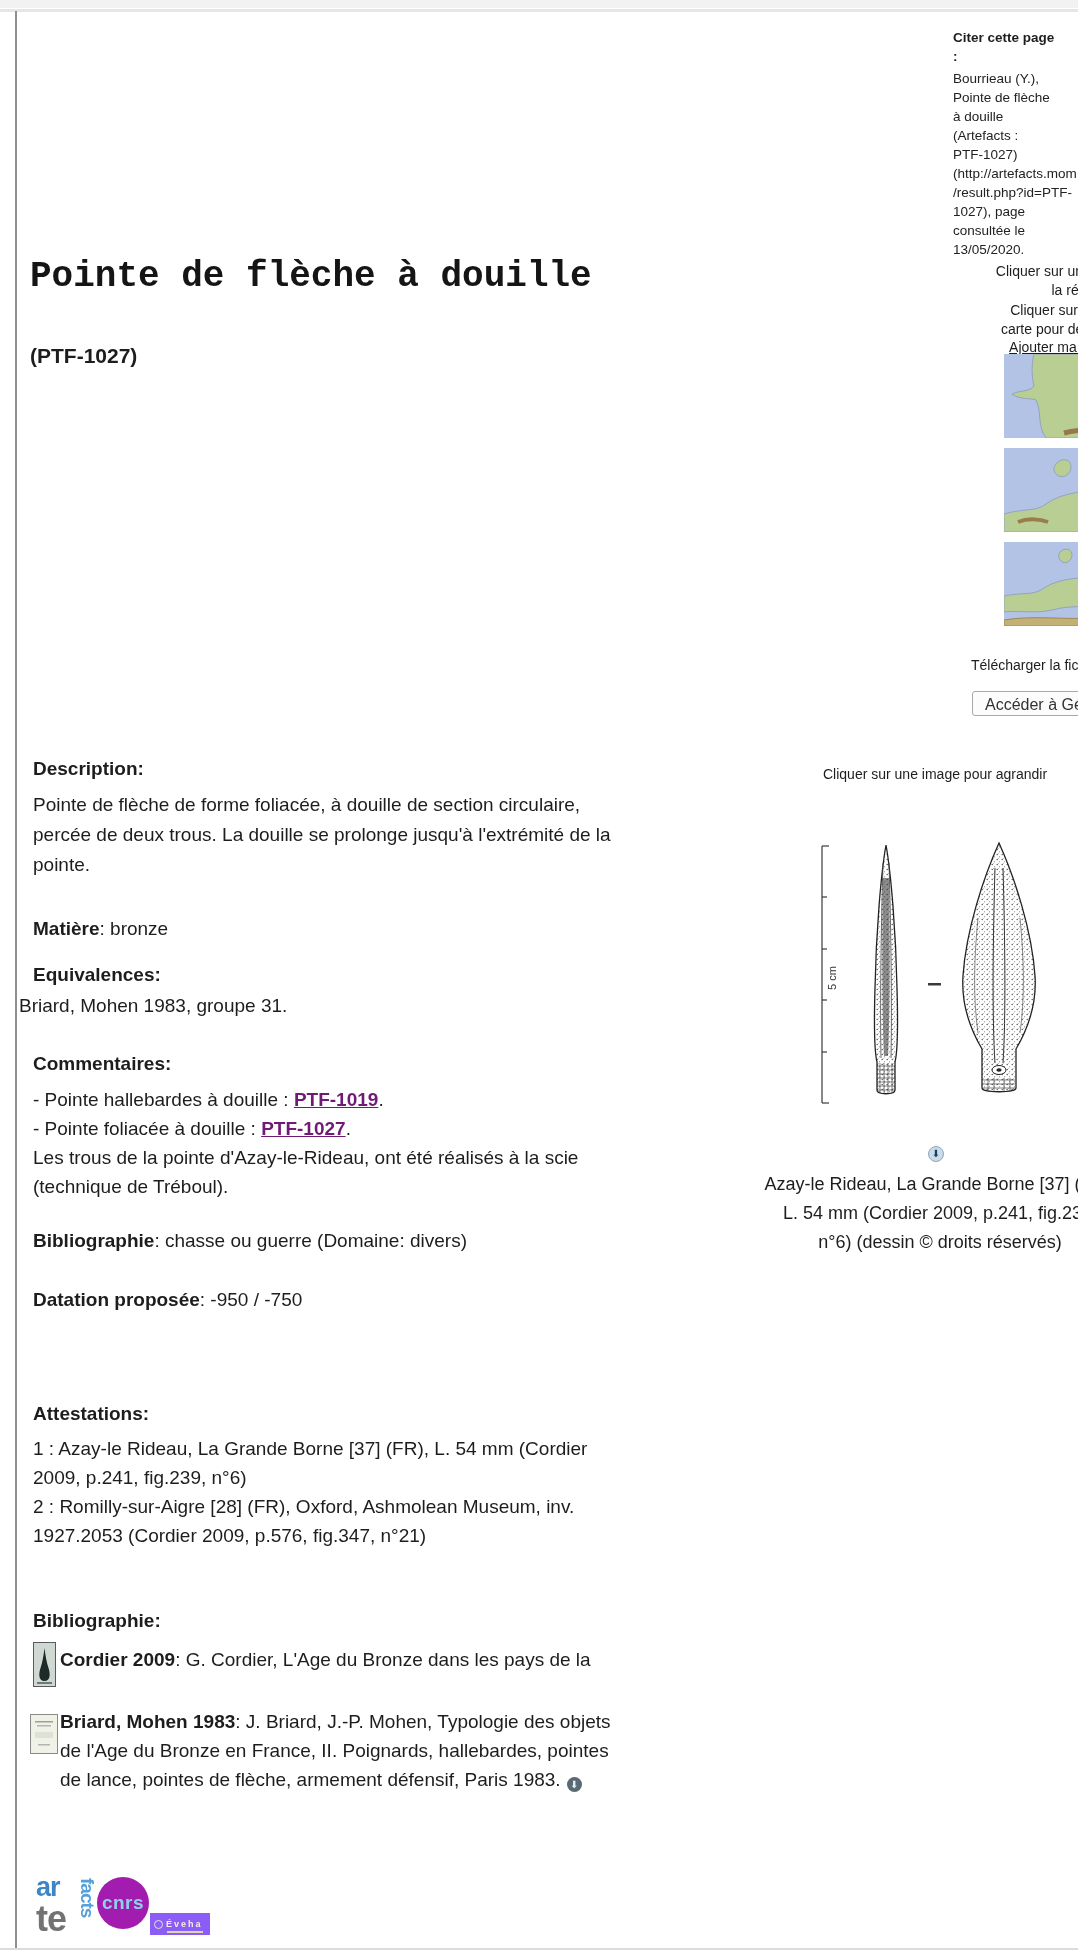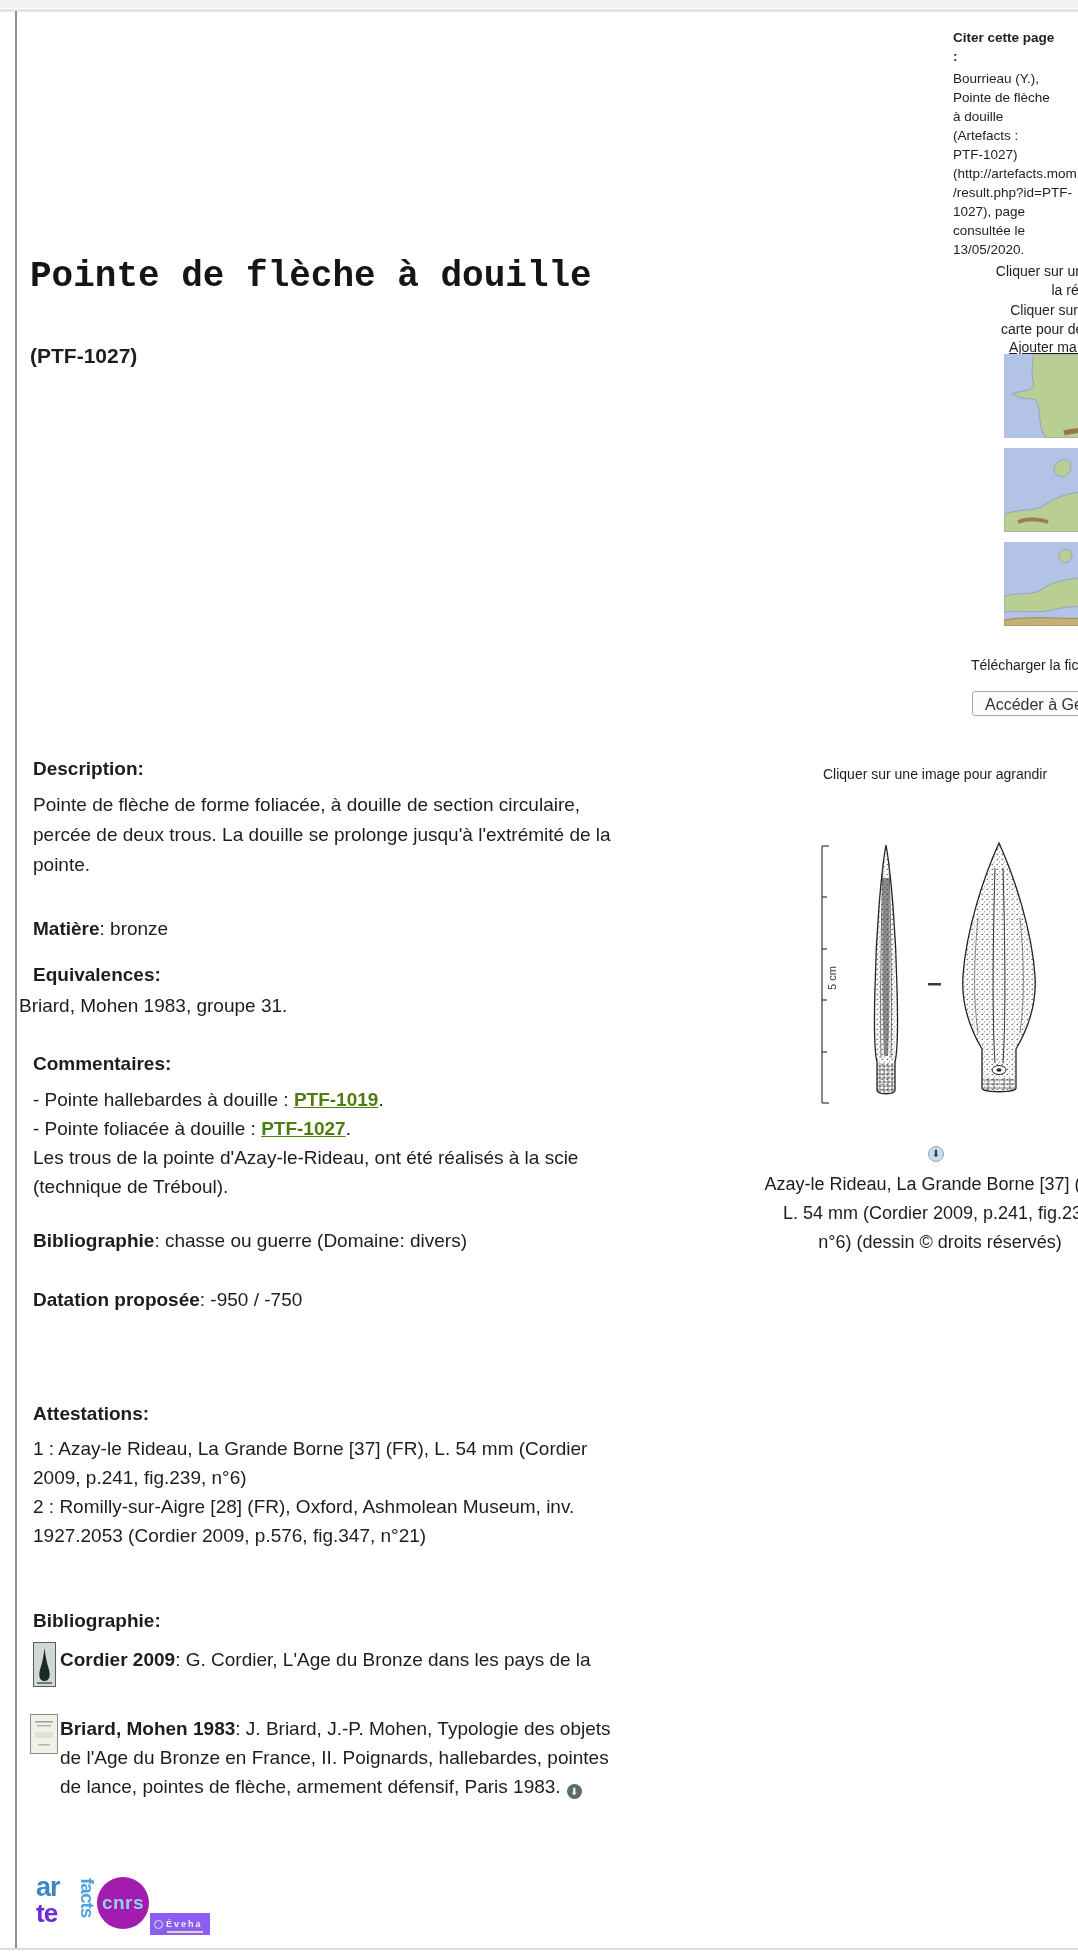--- a/index.html
+++ b/index.html
@@ -21,38 +21,38 @@
   .label19  { font-size:19px; font-weight:bold; }
   .body19   { font-size:19px; line-height:29px; }
   .desc-label { left:33px; top:758px; }
   .desc-text  { left:33px; top:790px; font-size:19px; line-height:30px; }
   .matiere    { left:33px; top:906px; font-size:19px;margin-top:12px; }
   .equiv-label{ left:33px; top:964px; }
   .equiv-text { left:19px; top:995px; font-size:19px; }
   .comm-label { left:33px; top:1053px; }
   .comm-lines { left:33px; top:1085px; }
   .comm-lines > div { height:29px; white-space:nowrap; }
-  a.ptf-link { color:#4d7c0f; font-weight:bold; text-decoration:underline; }
+  a.ptf-link { color:#701a75; font-weight:bold; text-decoration:underline; }
   .attrib   { left:33px; top:1230px; font-size:19px; }
   .datation { left:33px; top:1289px; font-size:19px; }
   .attest-label { left:33px; top:1403px; }
   .attest-text  { left:33px; top:1434px; }
   .bib-label    { left:33px; top:1610px; }
   .bib-text1    { left:60px; top:1645px; }
-  .bib-text2    { left:60px; top:1707px;margin-top:7px; }
+  .bib-text2    { left:60px; top:1707px; }
   .bib-text1 > div, .bib-text2 > div { height:29px; white-space:nowrap; }
   .bib-icon1 { left:33px; top:1642px; }
   .bib-icon2 { left:30px; top:1714px; }
   .mini-ic  { display:inline-block; width:15px; height:15px; border-radius:50%; background:#5a6a72;
               color:#e8eef2; font-size:10px; line-height:15px; text-align:center; vertical-align:-2px; margin-left:6px; }
 
   
   .logo-artefacts { left:36px; top:1876px; width:58px; height:60px; }
   .logo-ar   { position:absolute; left:0; top:-4px;  font-size:27px; font-weight:bold; color:#3c85c6; letter-spacing:-1px;}
-  .logo-te   { position:absolute; left:0; top:22px; font-size:26px; font-weight:bold; color:#6d28d9; letter-spacing:-1px;}
+  .logo-te   { position:absolute; left:0; top:22px; font-size:36px; font-weight:bold; color:#737373; letter-spacing:-1px;}
   .logo-facts{ position:absolute; right:-4px; top:2px; writing-mode:vertical-rl; font-size:19px; font-weight:bold; color:#55a0da; letter-spacing:-1px;}
   .logo-cnrs { left:97px; top:1877px; width:52px; height:52px; border-radius:50%; background:#a21caf;
                color:#8fd2e8; display:flex; align-items:center; justify-content:center;
                font-size:19px; font-weight:bold; letter-spacing:0.5px; }
   .logo-eveha{ left:150px; top:1913px; width:60px; height:22px; background:#8b5cf6; color:#f2f2dc;
                font-size:9px; font-weight:bold; letter-spacing:2px; display:flex; align-items:center; padding-left:4px; }
   .eveha-dot { display:inline-block; width:9px; height:9px; border:1px solid #e6e7c8; border-radius:50%; margin-right:3px; letter-spacing:0;}
   .eveha-sub { position:absolute; left:17px; bottom:2px; width:36px; height:2px; background:#d9dab2; }
 
   

